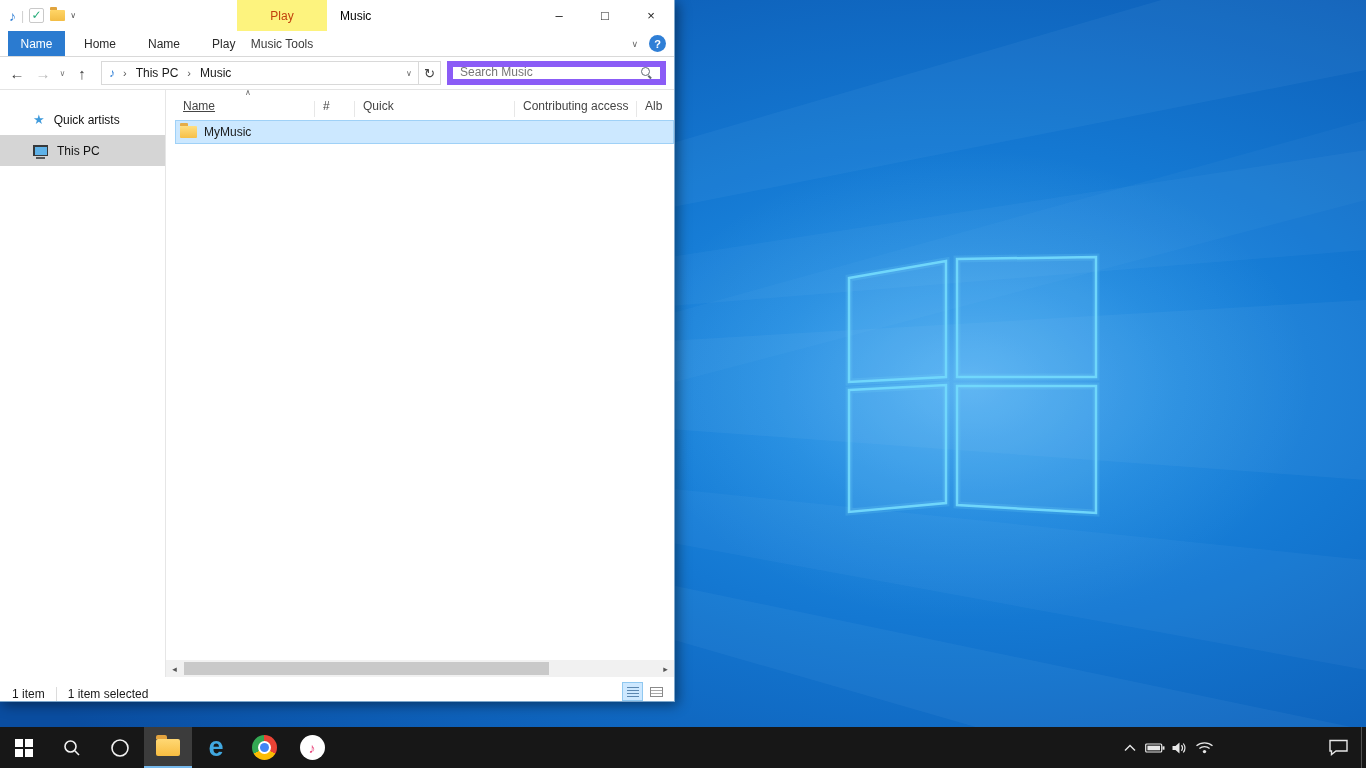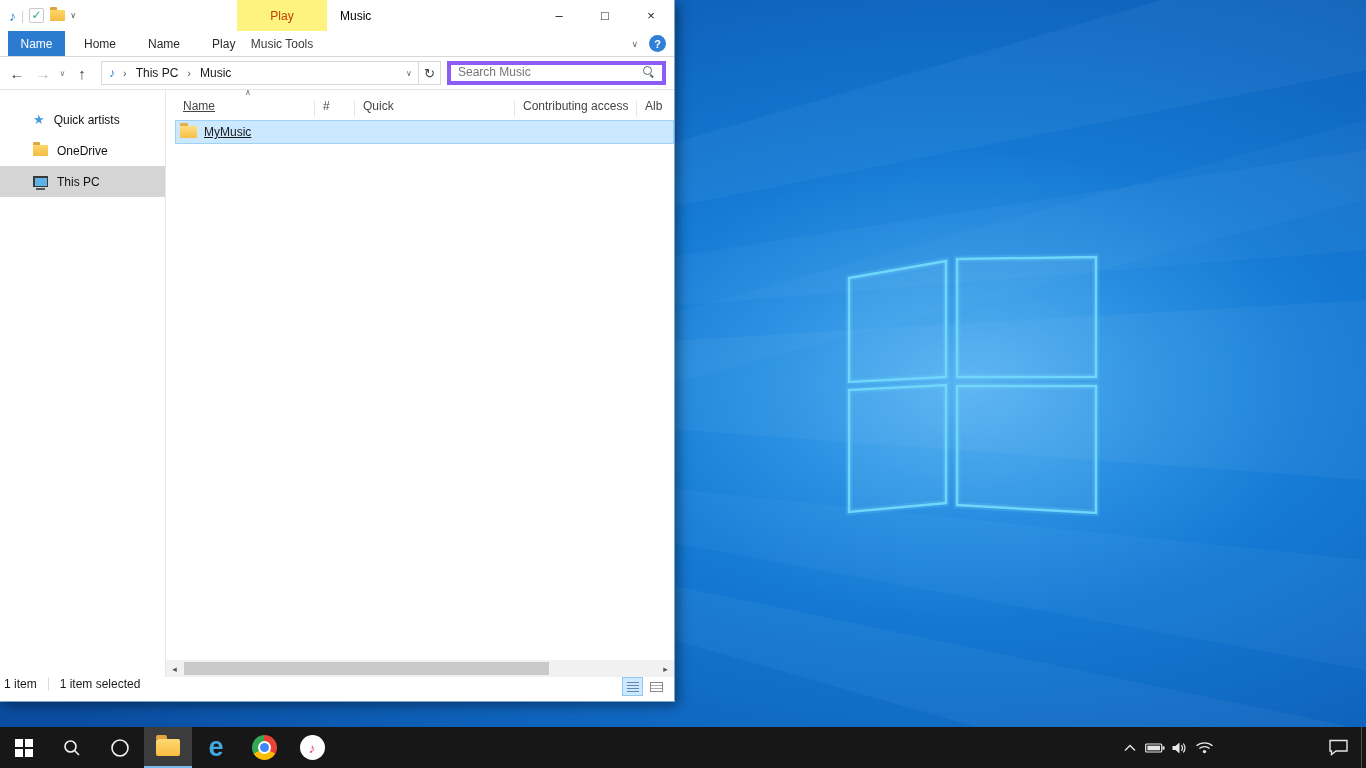--- a/index.html
+++ b/index.html
@@ -43,21 +43,21 @@
   .navrow { height:33px; display:flex; align-items:center; padding-left:4px; border-bottom:1px solid #e4e4e4; background:#fff; flex:0 0 auto; }
   .nav-btn { width:26px; height:24px; display:flex; align-items:center; justify-content:center; font-size:15px; color:#3b3b3b; }
   .nav-btn.disabled { color:#b9b9b9; }
   .nav-drop { width:13px; font-size:8px; color:#777; text-align:center; }
   .addr-box { height:24px; flex:0 0 318px; margin-left:6px; border:1px solid #d9d9d9; display:flex; align-items:center; background:#fff; }
   .addr-icon { color:#2f7fd6; font-size:12px; margin:0 6px 0 7px; }
   .crumb-sep { color:#555; font-size:11px; padding:0 2px; }
   .crumb { padding:0 7px; color:#1a1a1a; }
   .addr-caret { margin-left:auto; width:18px; text-align:center; color:#666; font-size:8px; }
   .refresh-btn { width:22px; height:24px; border:1px solid #d9d9d9; border-left:none; display:flex; align-items:center; justify-content:center; color:#444; font-size:13px; }
-  .search-box { height:24px; flex:1; margin:0 8px 0 6px; border:4px solid #8b5cf6; display:flex; align-items:flex-start; padding:0 7px; }
+  .search-box { height:24px; flex:1; margin:0 8px 0 6px; border:6px solid #8b5cf6; display:flex; align-items:flex-end; padding:0 7px; }
   .search-box input { flex:1; border:none; outline:none; font-family:inherit; font-size:12px; color:#444; background:transparent; }
   .search-box input::placeholder { color:#767676; }
   .mag-icon { position:relative; width:13px; height:13px; }
   .mag-icon::before { content:''; position:absolute; left:1px; top:1px; width:7px; height:7px; border:1.5px solid #5f6a73; border-radius:50%; }
   .mag-icon::after { content:''; position:absolute; left:9px; top:9px; width:4px; height:1.5px; background:#5f6a73; transform:rotate(45deg); transform-origin:0 0; }
 
   
   .win-body { flex:1; display:flex; min-height:0; }
   .sidebar { width:166px; border-right:1px solid #e6e6e6; padding-top:14px; flex:0 0 auto; }
   .side-item { height:31px; display:flex; align-items:center; padding-left:33px; gap:9px; color:#111; }
@@ -73,31 +73,31 @@
   .net-icon::after { content:''; position:absolute; left:2px; right:2px; bottom:-3px; height:2px; background:#55585a; }
 
   .filepane { flex:1; display:flex; flex-direction:column; min-width:0; }
   .listarea { flex:1; position:relative; }
   .cols { position:relative; display:flex; align-items:flex-end; height:28px; margin-left:9px; padding-bottom:5px; color:#454545; }
   .col { position:relative; padding-left:8px; }
   .col::after { content:''; position:absolute; right:0; top:2px; height:16px; width:1px; background:#e7e7e7; }
   .col-name { width:140px;text-decoration:underline; } .col-num { width:40px; } .col-title { width:160px; } .col-artists { width:122px; } .col-album { flex:1; }
   .col-album::after { display:none; }
   .sort-caret { position:absolute; left:70px; top:-2px; font-size:8px; color:#666; }
-  .filerow { margin-left:9px; margin-top:2px; height:24px; display:flex; align-items:center;text-decoration:underline; }
+  .filerow { margin-left:9px; margin-top:2px; height:24px; display:flex; align-items:center; }
   .filerow.selected { background:#cce8ff; border:1px solid #9fd1f7; }
   .row-folder { position:relative; width:17px; height:12px; margin:0 7px 0 4px; background:linear-gradient(#ffdf82,#f6bf47); border-radius:1px; }
   .row-folder::before { content:''; position:absolute; top:-3px; left:0; width:8px; height:3px; background:#e5ad49; border-radius:1px 1px 0 0; }
 
   .hscroll { height:17px; background:#f1f1f1; display:flex; align-items:stretch; flex:0 0 auto; }
   .sb-arrow { width:17px; display:flex; align-items:center; justify-content:center; font-size:9px; color:#555; }
   .sb-track { flex:1; position:relative; }
   .sb-thumb { position:absolute; left:1px; top:2px; bottom:2px; width:77%; background:#c9c9c9; }
 
-  .statusbar { height:24px; display:flex; align-items:flex-start; padding-left:4px; background:#fff; flex:0 0 auto; }
+  .statusbar { height:24px; display:flex; align-items:flex-end; padding-left:12px; background:#fff; flex:0 0 auto; }
   .st-sep { width:1px; height:14px; background:#dcdcdc; margin:0 11px; }
   .view-toggles { margin-left:auto; margin-right:7px; display:flex; gap:3px; }
   .vt { width:21px; height:19px; display:flex; align-items:center; justify-content:center; border:1px solid transparent; }
   .vt.active { background:#cde8ff; border-color:#90c8f0; }
   .vt-details { width:12px; height:10px; background:repeating-linear-gradient(#5b87b0 0 1px, transparent 1px 3px); }
   .vt-thumbs { width:13px; height:10px; border:1px solid #8a8a8a; background:repeating-linear-gradient(transparent 0 2px, #aaa 2px 3px); }
 
   
   .taskbar { position:absolute; left:0; bottom:0; width:1366px; height:41px; background:#171717; display:flex; align-items:stretch; }
   .tb-btn { width:48px; display:flex; align-items:center; justify-content:center; }
@@ -210,24 +210,20 @@
         <span class="mag-icon"></span>
       </div>
     </div>
 
     <div class="win-body">
       <div class="sidebar">
         <div class="side-item">
           <span class="qa-star">★</span>
           <span>Quick artists</span>
         </div>
-        <div class="side-item">
-          <span class="side-folder"></span>
-          <span>OneDrive</span>
-        </div>
         <div class="side-item selected">
           <span class="pc-icon">
               <i></i>
             </span>
           <span>This PC</span>
         </div>
       </div>
 
       <div class="filepane">
         <div class="listarea">

